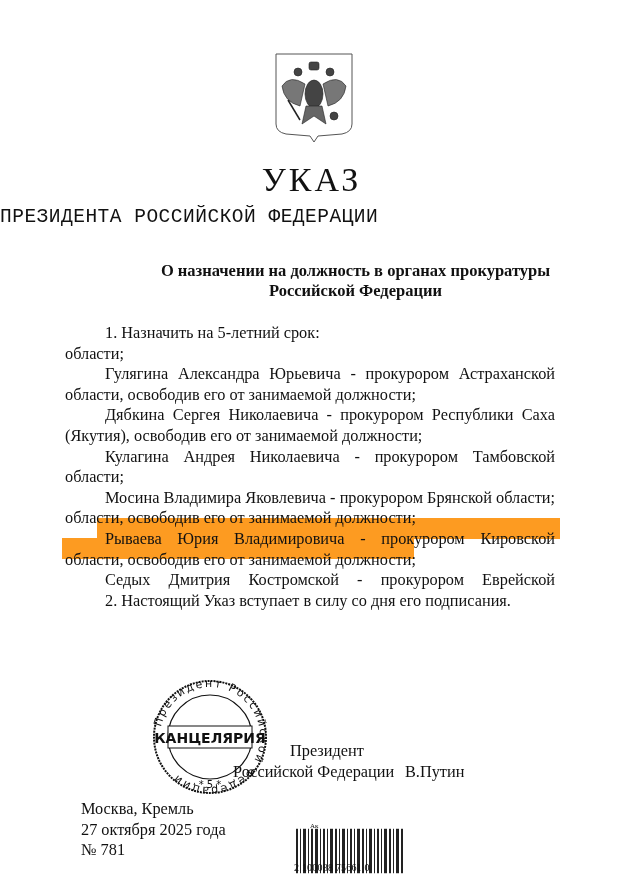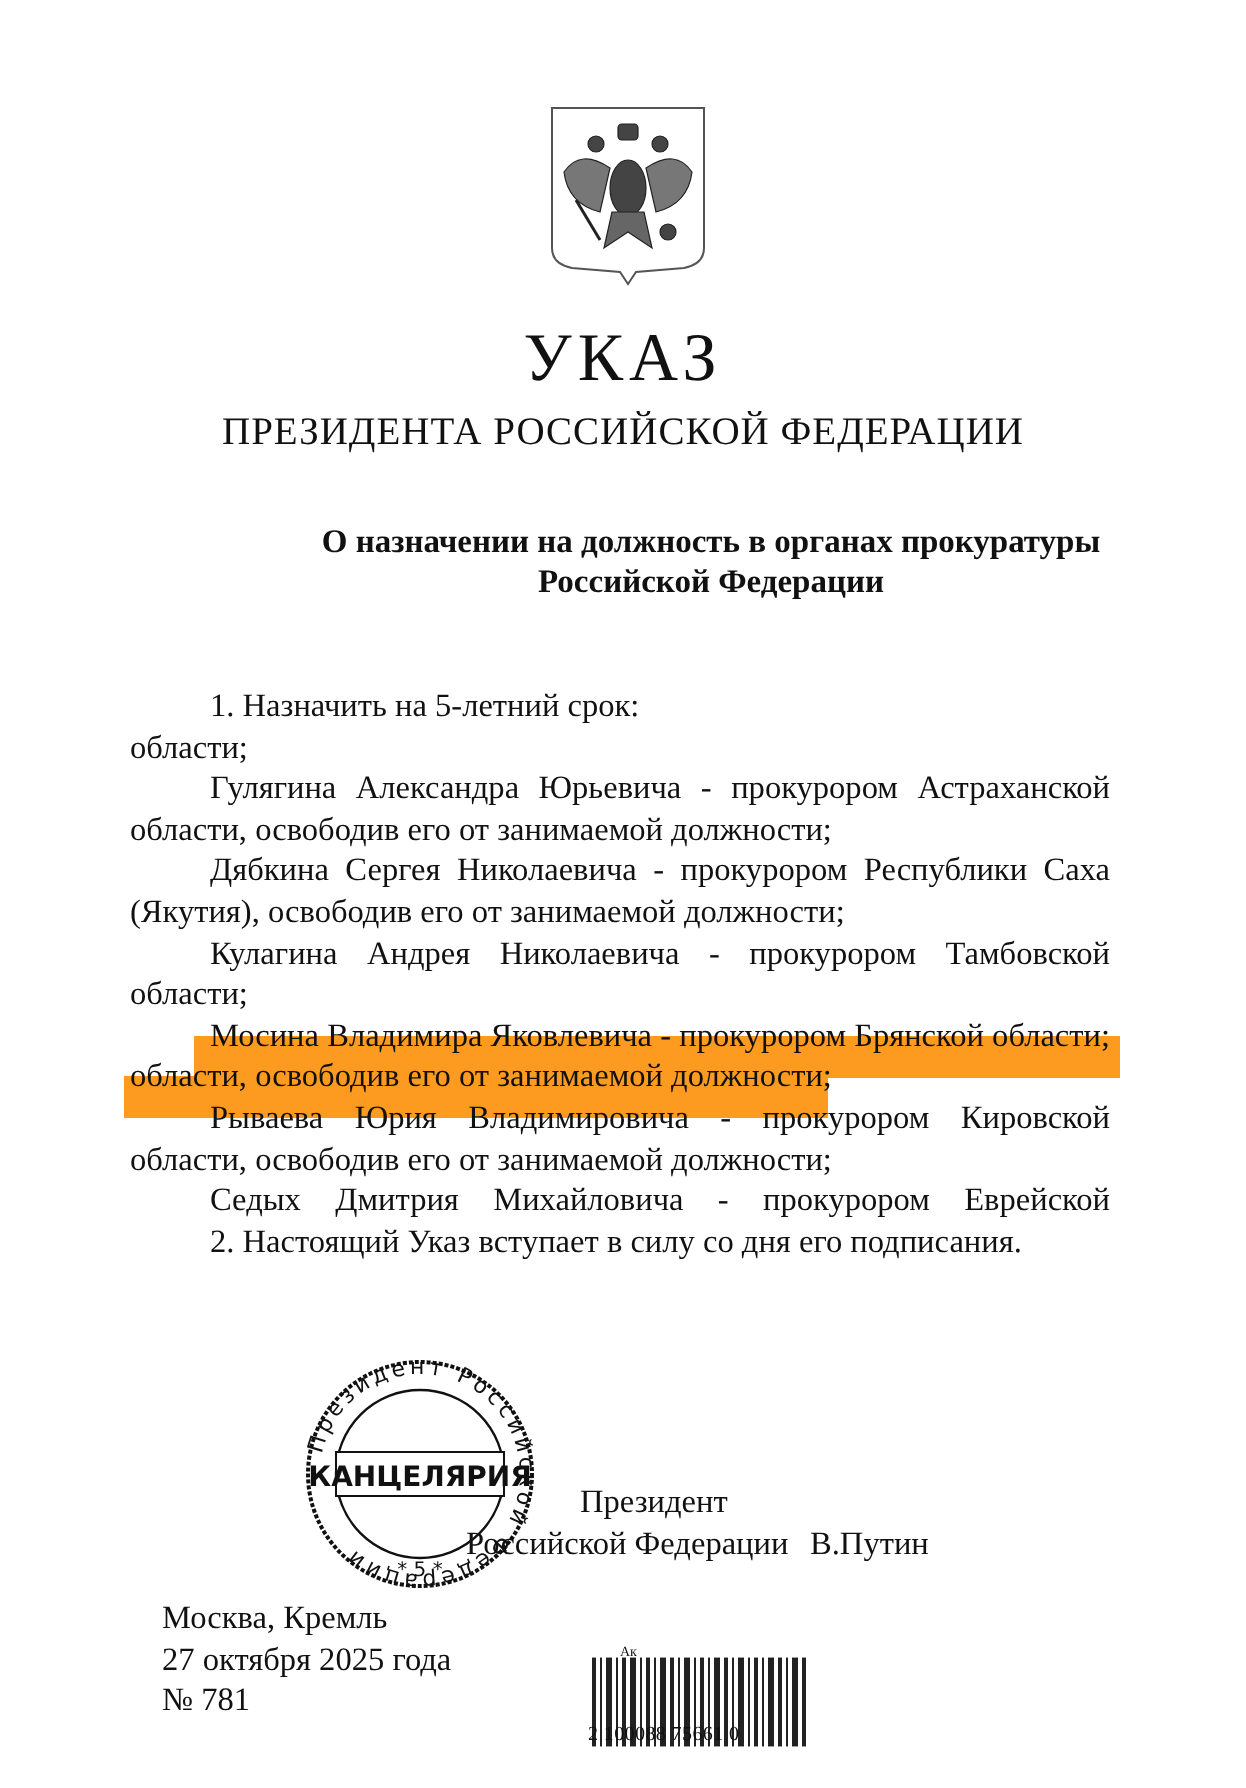--- a/index.html
+++ b/index.html
@@ -2,25 +2,25 @@
 <html><head>
 <meta charset="utf-8">
 <style>
   html, body { margin: 0; padding: 0; background: #ffffff; }
   body { width: 623px; height: 894px; position: relative; overflow: hidden;
          font-family: "Liberation Serif", "DejaVu Serif", serif; color: #111; }
   .page { position: absolute; left: 0; top: 0; width: 623px; height: 652px; }
   .emblem { position: absolute; left: 272px; top: 50px; width: 84px; height: 94px; }
   .title { position: absolute; left: 0; width: 623px; text-align: center; top: 160px;
            font-size: 34px; letter-spacing: 3px; line-height: 40px; }
-  .subtitle { position: absolute; left: 0; width: 623px; text-align: center; top: 205px;
-              font-size: 19.5px; letter-spacing: 0.5px; line-height: 24px; }
+  .subtitle { position: absolute; left: 0; width: 623px; top: 205px;
+              font-size: 19.5px; letter-spacing: 0.5px; line-height: 24px; font-family: Liberation Mono, monospace; }
   .heading { position: absolute; left: 0; width: 623px; text-align: center; top: 261px;
              font-size: 16.5px; font-weight: bold; line-height: 20px; margin-left: 44px; }
-  .body { position: absolute; left: 65px; top: 323px; width: 490px; font-size: 16.3px; line-height: 20.6px; margin-top: 20px; }
+  .body { position: absolute; left: 65px; top: 323px; width: 490px; font-size: 16.3px; line-height: 20.6px; }
   .line { display: block; white-space: nowrap; }
   .line.just { text-align: justify; text-align-last: justify; white-space: normal; }
   .indent { padding-left: 40px; }
   .hl-block { position: absolute; background: #fd9b21; z-index: 0; }
   .txt { position: relative; z-index: 1; }
   .sign { position: absolute; font-size: 16.3px; line-height: 20.6px; }
   .footer { position: absolute; left: 81px; top: 799px; font-size: 16.3px; line-height: 20.6px; }
   .stamp { position: absolute; left: 146px; top: 678px; width: 128px; height: 118px; }
   .barcode { position: absolute; left: 296px; top: 826px; width: 110px; height: 50px; }
   .barcode-num { position: absolute; left: 294px; top: 862px; font-size: 10px; letter-spacing: 0.2px; }
@@ -78,21 +78,21 @@
       <span class="line just indent txt">Мосина Владимира Яковлевича - прокурором Брянской области;</span>
     </div>
     <div>
       <span class="line txt">области, освободив его от занимаемой должности;</span>
     </div>
     <div>
       <span class="line just indent txt">Рываева Юрия Владимировича - прокурором Кировской</span>
       <span class="line txt">области, освободив его от занимаемой должности;</span>
     </div>
     <div>
-      <span class="line just indent txt">Седых Дмитрия Михайловича - прокурором Еврейской</span>
+      <span class="line just indent txt">Седых Дмитрия Костромской - прокурором Еврейской</span>
     </div>
 
     <div class="line indent txt">2. Настоящий Указ вступает в силу со дня его подписания.</div>
   </div>
 
   <div class="sign" style="left:290px; top:741px;">Президент</div>
   <div class="sign" style="left:233px; top:762px;">Российской Федерации</div>
   <div class="sign" style="left:405px; top:762px;">В.Путин</div>
 
   <svg class="stamp" viewBox="0 0 128 118">

